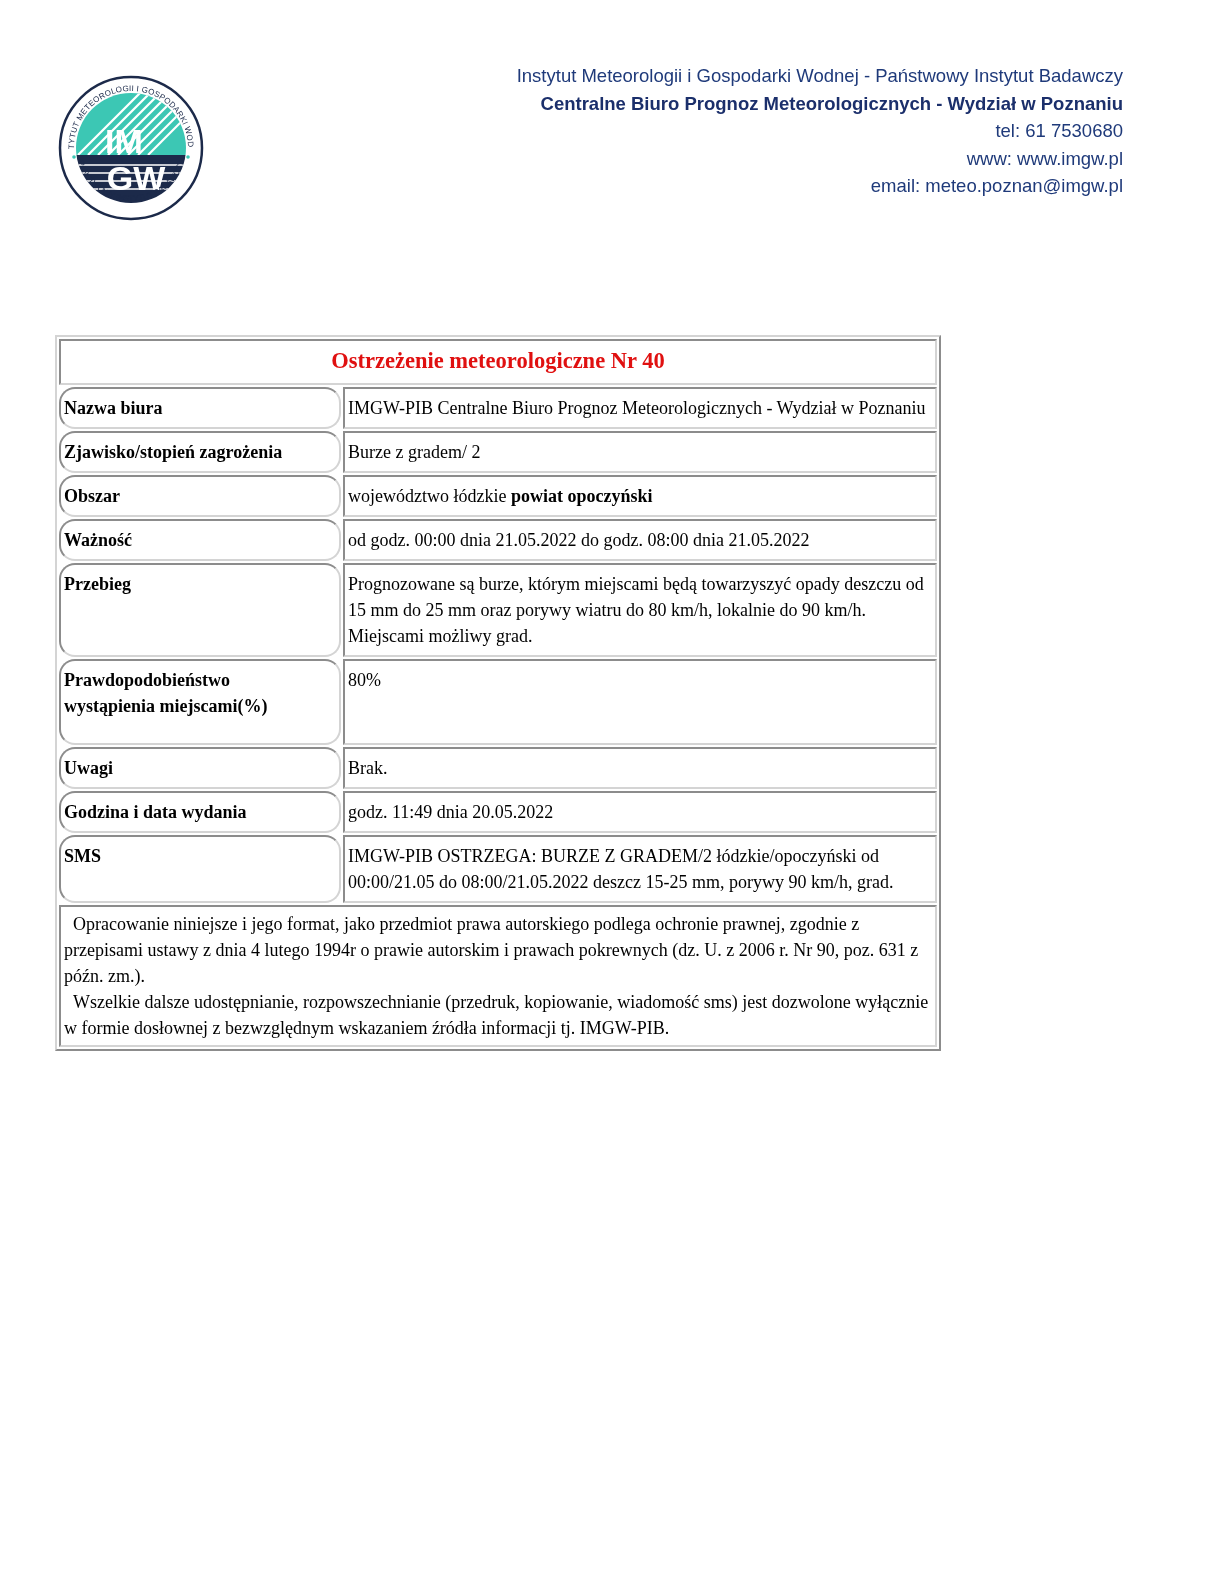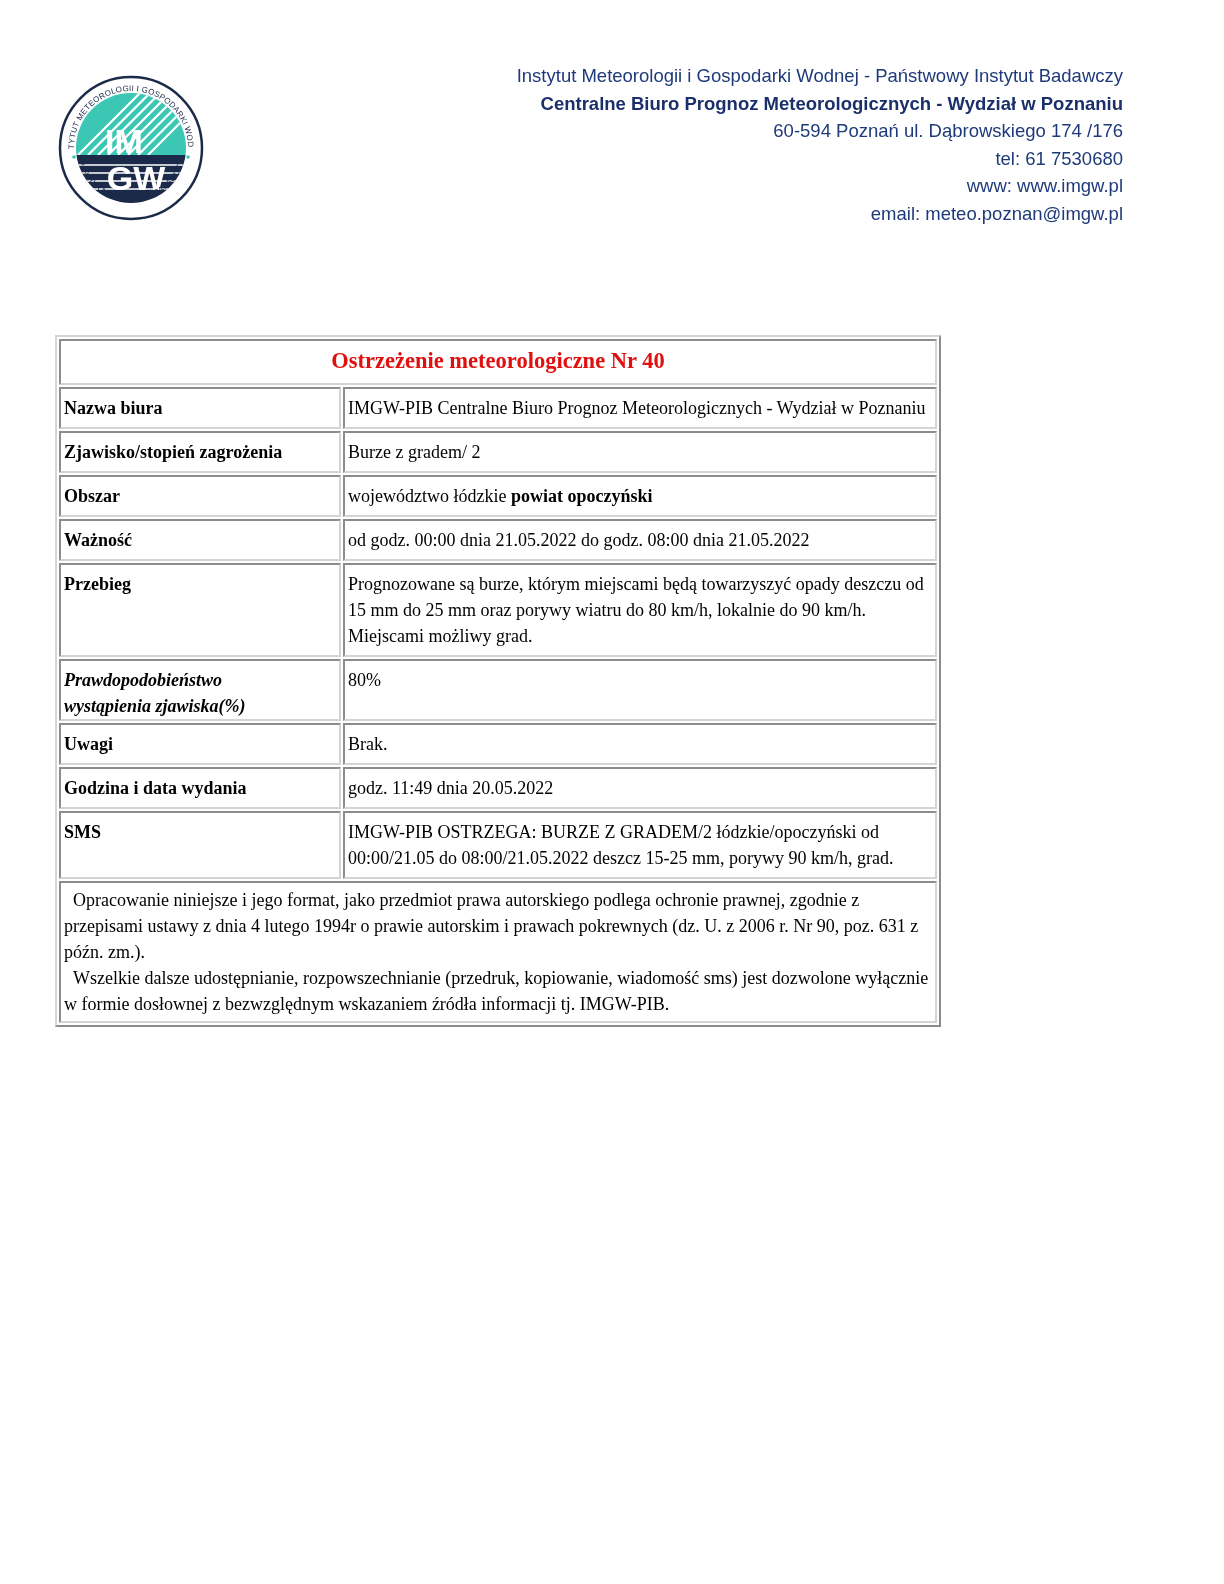--- a/index.html
+++ b/index.html
@@ -22,21 +22,21 @@
     font-family: "Liberation Serif", serif; font-size: 18px; color: #000;
   }
   table.warning td {
     border: 2px solid; border-color: #8c8c8c #d4d4d4 #d4d4d4 #8c8c8c;
     padding: 6px 3px 6px 3px; vertical-align: top; line-height: 26px;
   }
   td.title-cell {
     text-align: center; color: #e01010; font-weight: bold; font-size: 22.5px;
     padding: 7px 0 9px 0 !important; line-height: 28px;
   }
-  td.label { font-weight: bold; width: 272px; }
+  td.label { font-weight: bold; width: 272px; border-radius: 16px; }
   td.value { }
   td.footer { padding: 4px 3px 4px 3px !important; line-height: 27px; }
   .b { font-weight: bold; }
 </style>
 </head>
 <body>
 
 <div class="logo">
   <svg width="146" height="146" viewBox="0 0 146 146">
     <defs>
@@ -79,21 +79,20 @@
       <textPath href="#ringBottom" startOffset="50%" text-anchor="middle">PAŃSTWOWY INSTYTUT BADAWCZY</textPath>
     </text>
     <circle cx="16" cy="82" r="1.8" fill="#3cc7b4"></circle>
     <circle cx="130" cy="82" r="1.8" fill="#3cc7b4"></circle>
   </svg>
 </div>
 
 <div class="header-info">
   <div class="line">Instytut Meteorologii i Gospodarki Wodnej - Państwowy Instytut Badawczy</div>
   <div class="line bold">Centralne Biuro Prognoz Meteorologicznych - Wydział w Poznaniu</div>
-  <div class="line">60-594 Poznań ul. Dąbrowskiego 174 /176</div>
   <div class="line">tel: 61 7530680</div>
   <div class="line">www: www.imgw.pl</div>
   <div class="line">email: meteo.poznan@imgw.pl</div>
 </div>
 
 <table class="warning">
   <tbody>
       <tr>
     <td class="title-cell" colspan="2">Ostrzeżenie meteorologiczne Nr 40</td>
   </tr>
@@ -111,21 +110,21 @@
   </tr>
   <tr>
     <td class="label">Ważność</td>
     <td class="value">od godz. 00:00 dnia 21.05.2022 do godz. 08:00 dnia 21.05.2022</td>
   </tr>
   <tr>
     <td class="label">Przebieg</td>
     <td class="value">Prognozowane są burze, którym miejscami będą towarzyszyć opady deszczu od 15 mm do 25 mm oraz porywy wiatru do 80 km/h, lokalnie do 90 km/h. Miejscami możliwy grad.</td>
   </tr>
   <tr>
-    <td class="label" style="padding-bottom:0;font-style:italic;"><span>Prawdopodobieństwo</span><br><span>wystąpienia zjawiska(%)</span></td>
+    <td class="label" style="padding-bottom:24px;"><span>Prawdopodobieństwo</span><br><span>wystąpienia miejscami(%)</span></td>
     <td class="value">80%</td>
   </tr>
   <tr>
     <td class="label">Uwagi</td>
     <td class="value">Brak.</td>
   </tr>
   <tr>
     <td class="label">Godzina i data wydania</td>
     <td class="value">godz. 11:49 dnia 20.05.2022</td>
   </tr>

